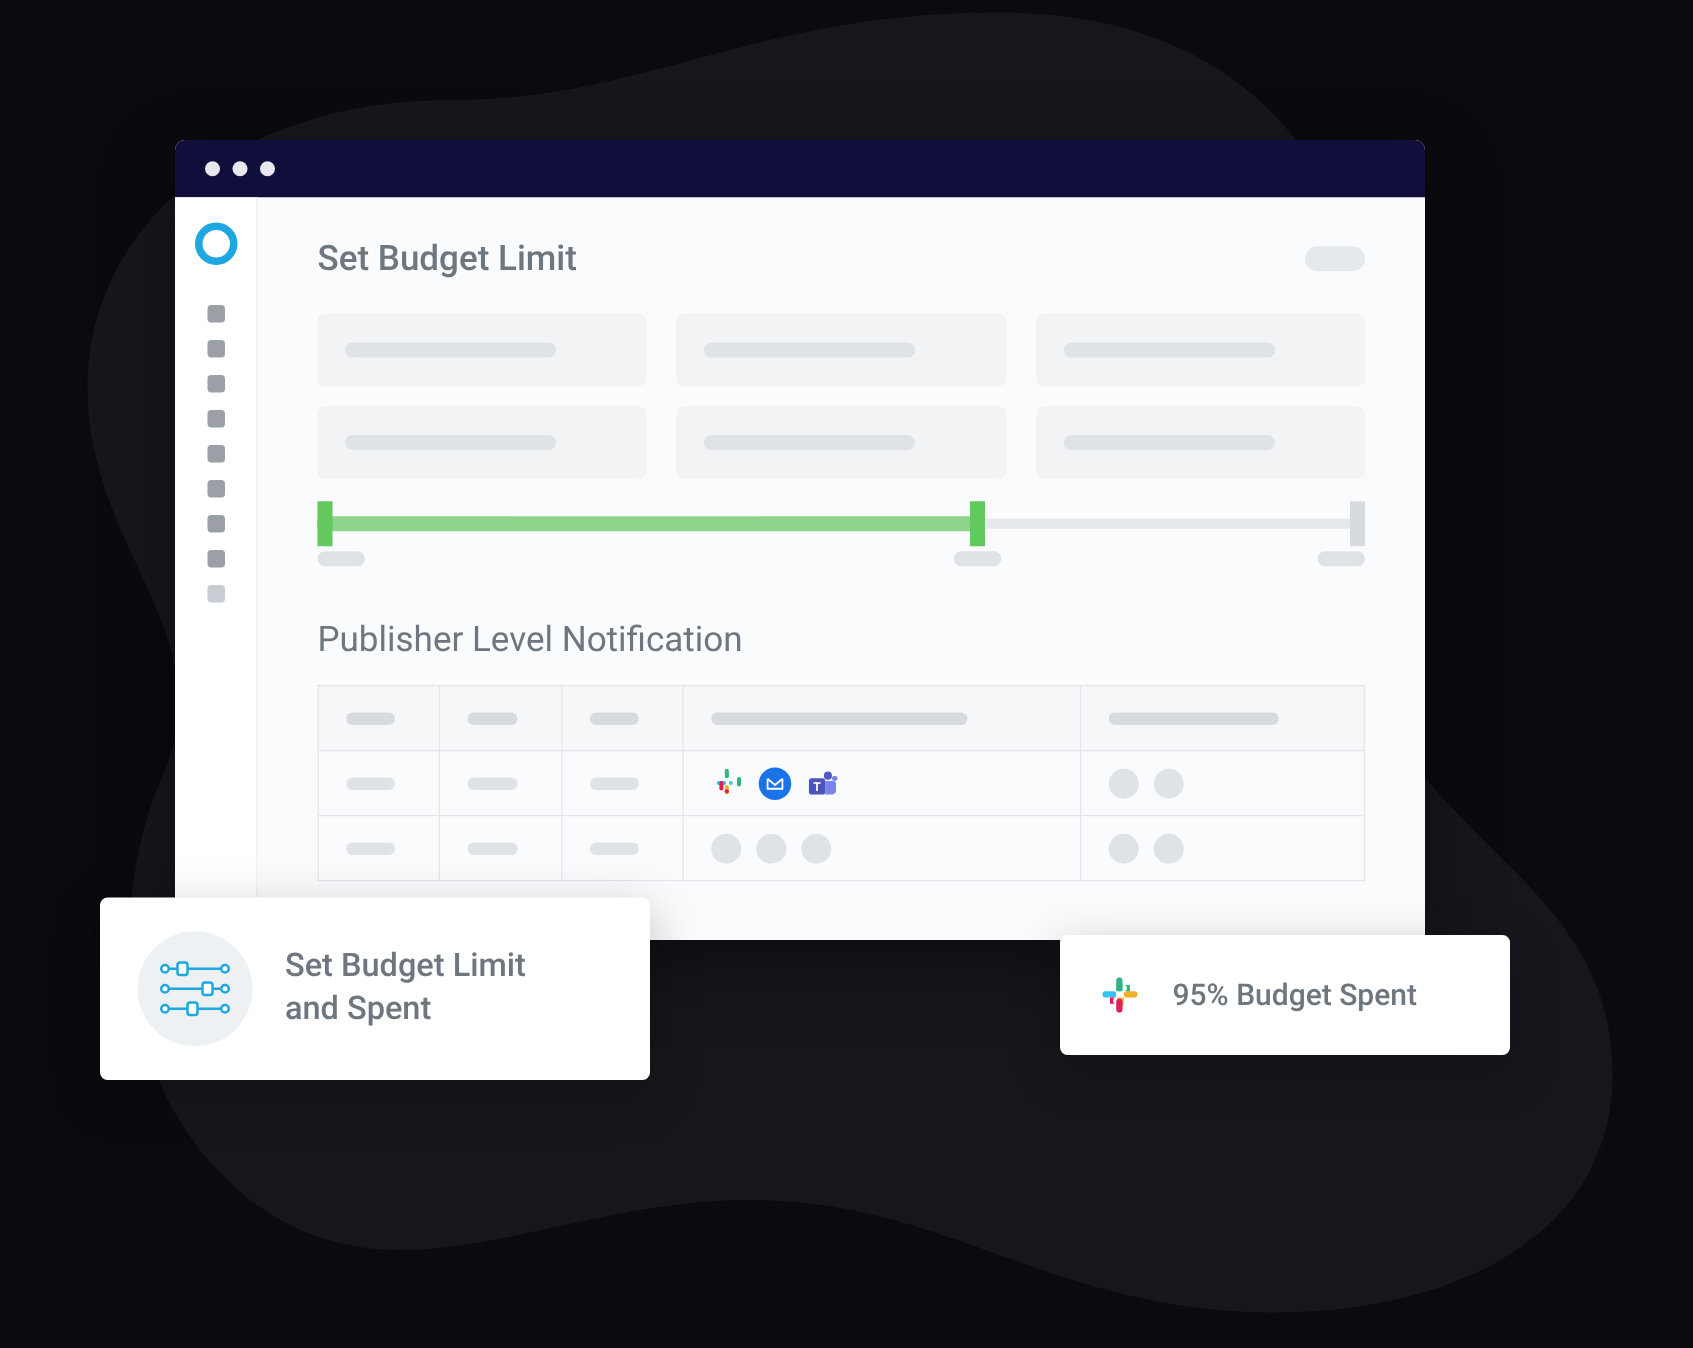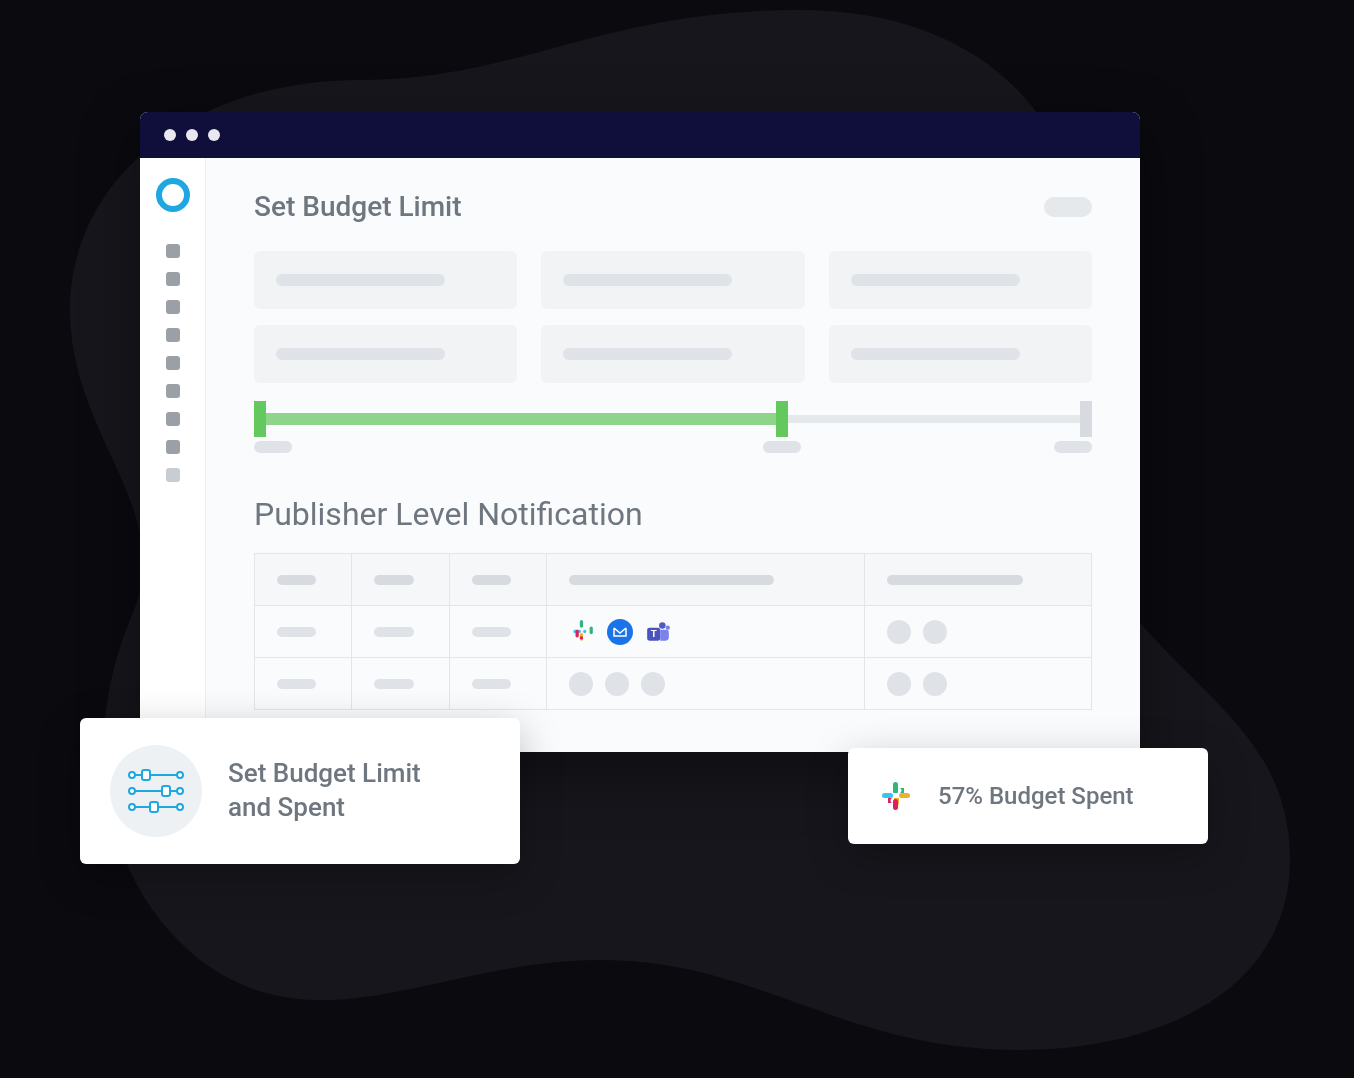--- a/index.html
+++ b/index.html
@@ -162,21 +162,21 @@
   }
   .progress-label {
     position: absolute;
     width: 38px;
     height: 12px;
     border-radius: 6px;
     background: #dfe3e7;
   }
 
   .section-title {
-    font-size: 32px;
+    font-size: 28px;
     font-weight: 400;
     color: #6e7680;
     margin-bottom: 20px;
   }
 
   
   .notif-table {
     width: 100%;
     border: 1px solid #e2e6ea;
     border-collapse: collapse;
@@ -479,14 +479,14 @@
       <rect x="6" y="17" width="11" height="5" rx="2.5" fill="#36c5f0"></rect>
       <path d="M 17 12 a 2.5 2.5 0 1 1 5 0 v 5 h -5 z" fill="#36c5f0"></path>
       <rect x="17" y="6" width="5" height="11" rx="2.5" fill="#2eb67d"></rect>
       <path d="M 27 17 a 2.5 2.5 0 1 1 0 -5 h -5 v 5 z" transform="rotate(180 25 14.5)" fill="#2eb67d"></path>
       <rect x="23" y="17" width="11" height="5" rx="2.5" fill="#ecb22e"></rect>
       <path d="M 23 27 a 2.5 2.5 0 1 1 -5 0 v -5 h 5 z" fill="#ecb22e"></path>
       <rect x="17" y="23" width="5" height="11" rx="2.5" fill="#e01e5a"></rect>
       <path d="M 12 22 a 2.5 2.5 0 1 1 0 5 h 5 v -5 z" transform="rotate(180 14.5 24.5)" fill="#e01e5a"></path>
     </g>
   </svg>
-  <div class="card-text">57% Budget Spent</div>
+  <div class="card-text">95% Budget Spent</div>
 </div>
 
 </body></html>

